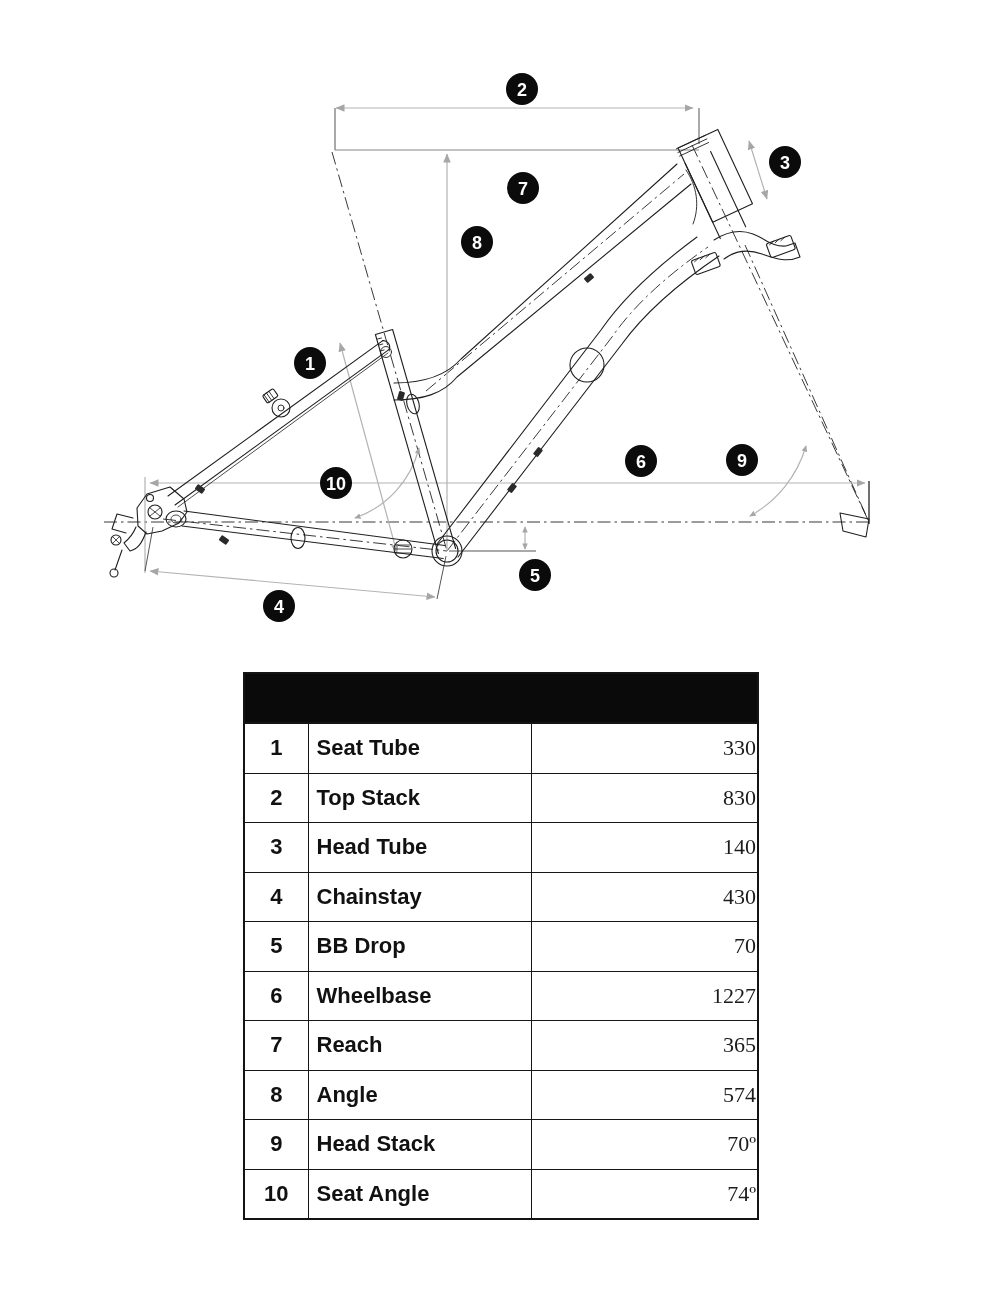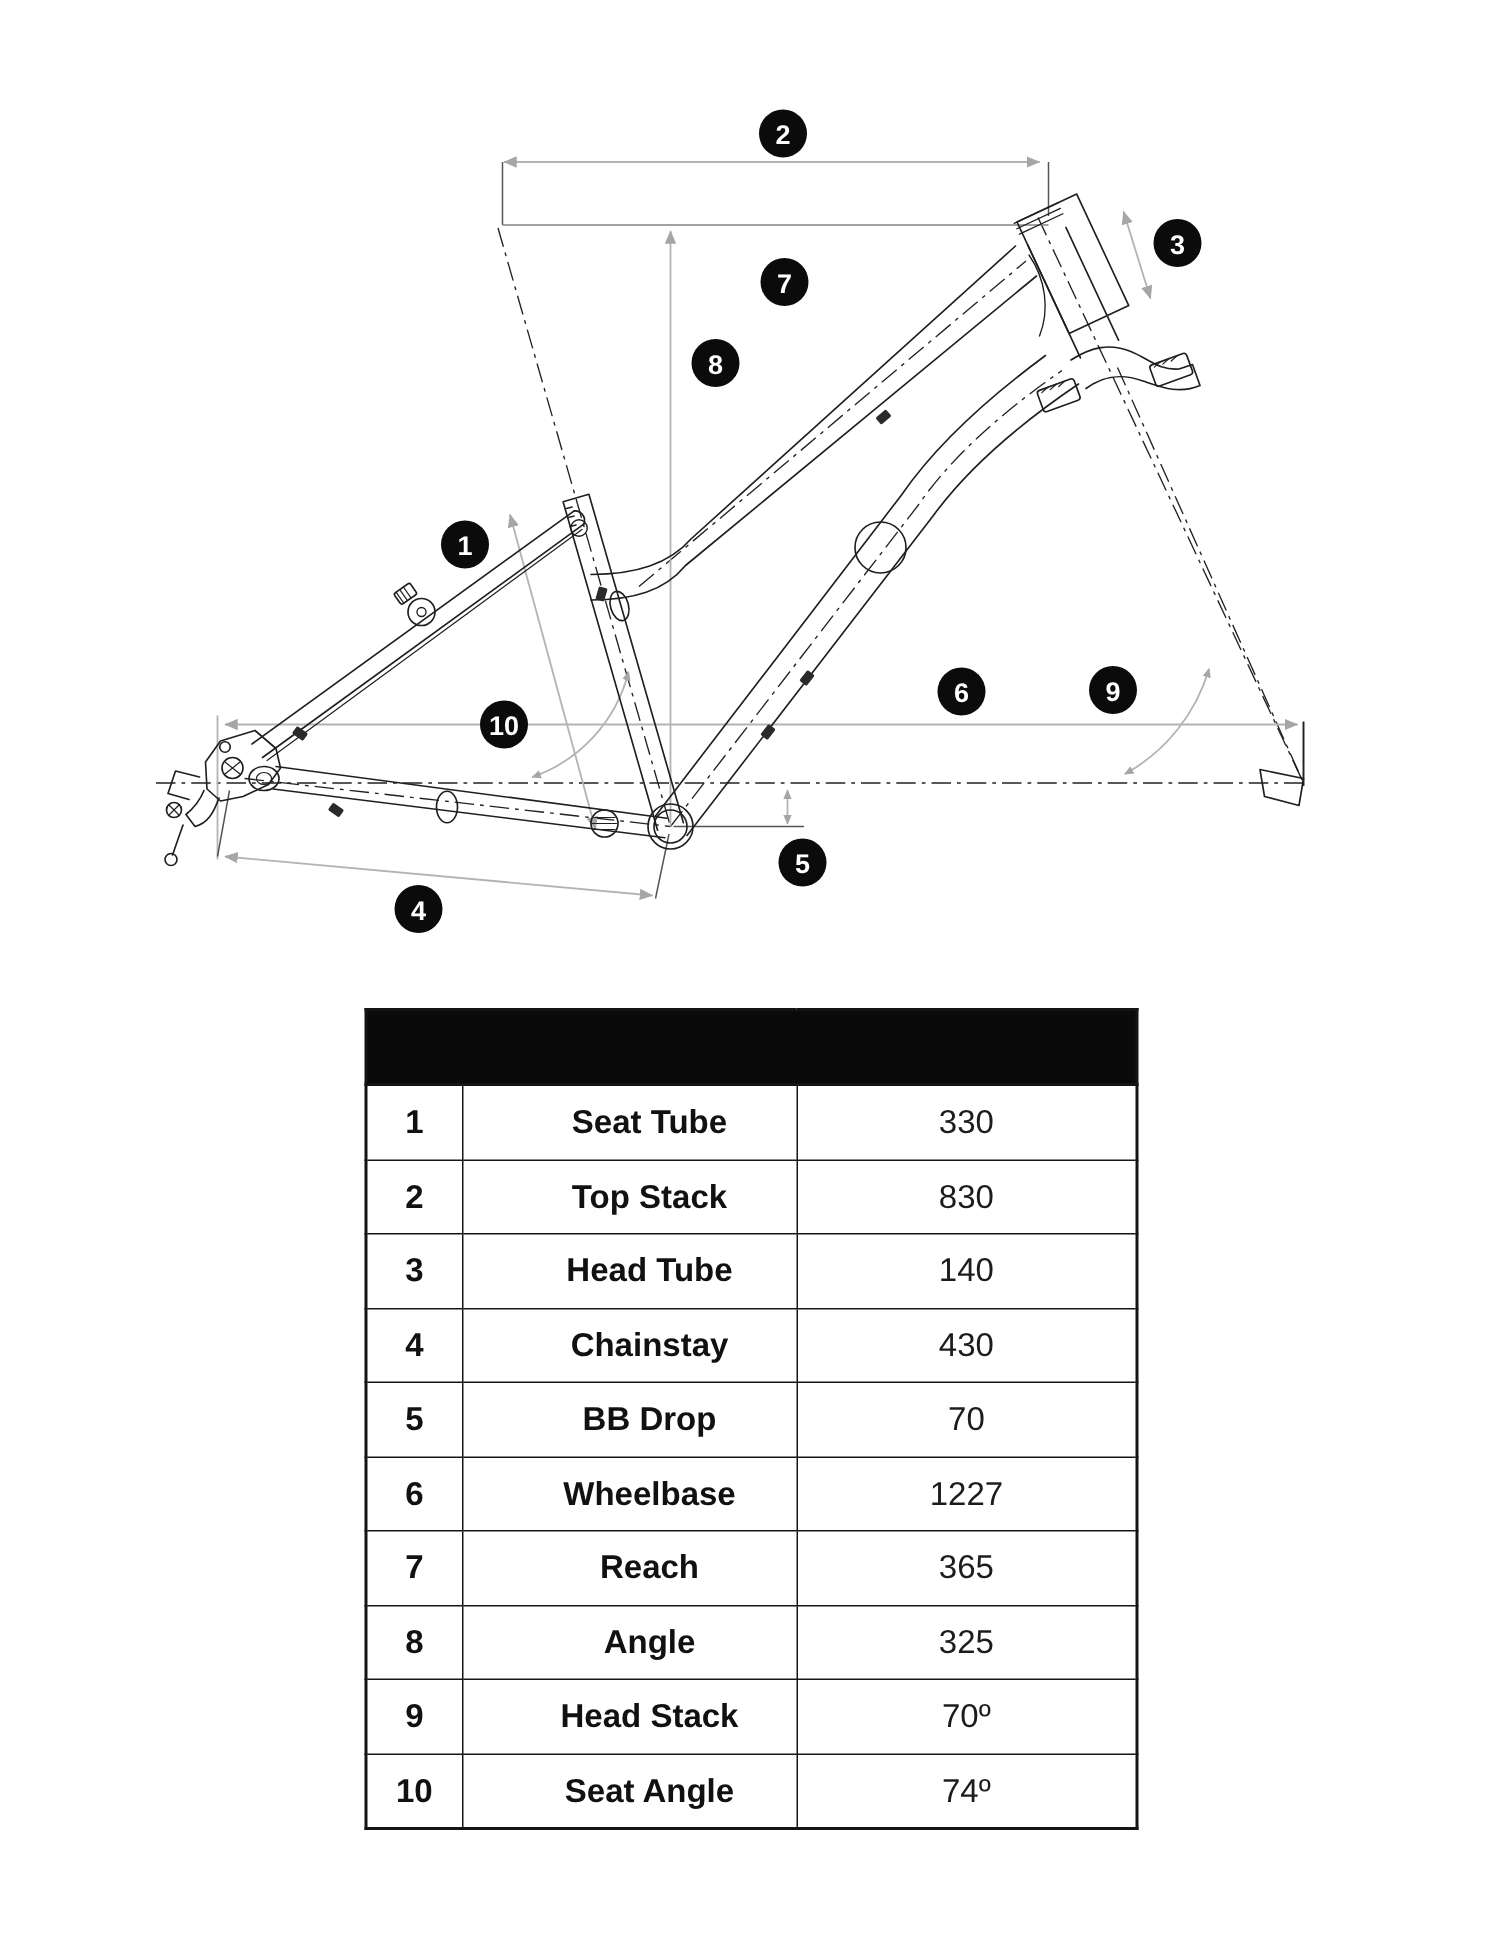--- a/index.html
+++ b/index.html
@@ -7,22 +7,22 @@
         font-family:"Liberation Sans",sans-serif;}
   .diagram-svg{position:absolute;left:0;top:0;}
   .callout-num{font-family:"Liberation Sans",sans-serif;font-weight:700;font-size:18px;}
 
   .geo-table-wrap{position:absolute;left:243px;top:672px;width:514px;}
   table.geo{border-collapse:collapse;width:100%;table-layout:fixed;}
   table.geo th.hdr{height:48px;background:#0a0a0a;border:2px solid #141414;padding:0;}
   table.geo td{border:1.4px solid #161616;height:46.5px;font-size:22px;color:#111;
                vertical-align:middle;overflow:hidden;white-space:nowrap;}
   table.geo td.num{text-align:center;font-weight:700;}
-  table.geo td.label{text-align:center;font-weight:700;padding-left:28px;}
-  table.geo td.value{text-align:center;font-weight:400;color:#1c1c1c;}
+  table.geo td.label{text-align:left;font-weight:700;padding-left:8px;}
+  table.geo td.value{text-align:right;font-weight:400;color:#1c1c1c;font-family:Liberation Serif, serif;}
   table.geo{border:2px solid #141414;}
 </style>
 </head>
 <body>
 
 <div class="page">
 
   <svg class="diagram-svg" width="1000" height="660" viewBox="0 0 1000 660">
     <defs>
       <marker id="ah" viewBox="0 0 10 10" refX="8.5" refY="5" markerWidth="10" markerHeight="10" orient="auto-start-reverse" markerUnits="userSpaceOnUse">
@@ -265,21 +265,21 @@
             <td class="value">1227</td>
           </tr>
           <tr>
             <td class="num">7</td>
             <td class="label">Reach</td>
             <td class="value">365</td>
           </tr>
           <tr>
             <td class="num">8</td>
             <td class="label">Angle</td>
-            <td class="value">325</td>
+            <td class="value">574</td>
           </tr>
           <tr>
             <td class="num">9</td>
             <td class="label">Head Stack</td>
             <td class="value">70º</td>
           </tr>
           <tr>
             <td class="num">10</td>
             <td class="label">Seat Angle</td>
             <td class="value">74º</td>

